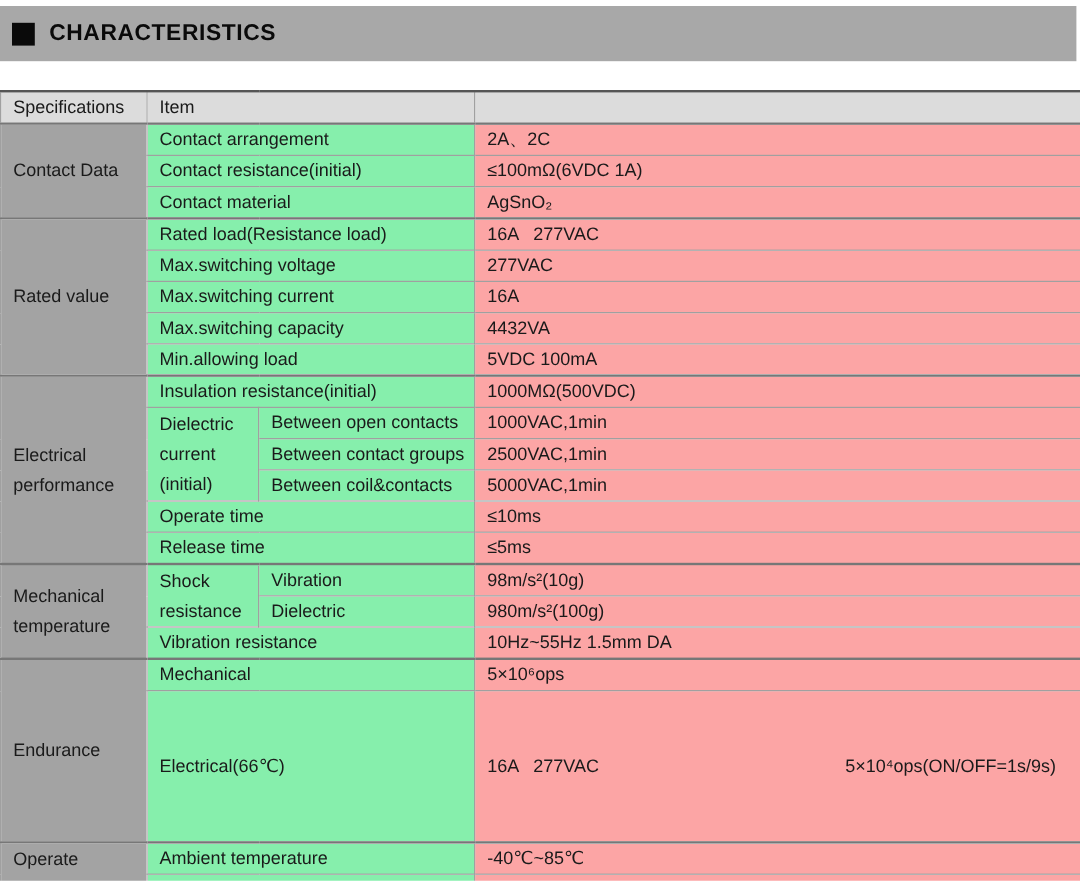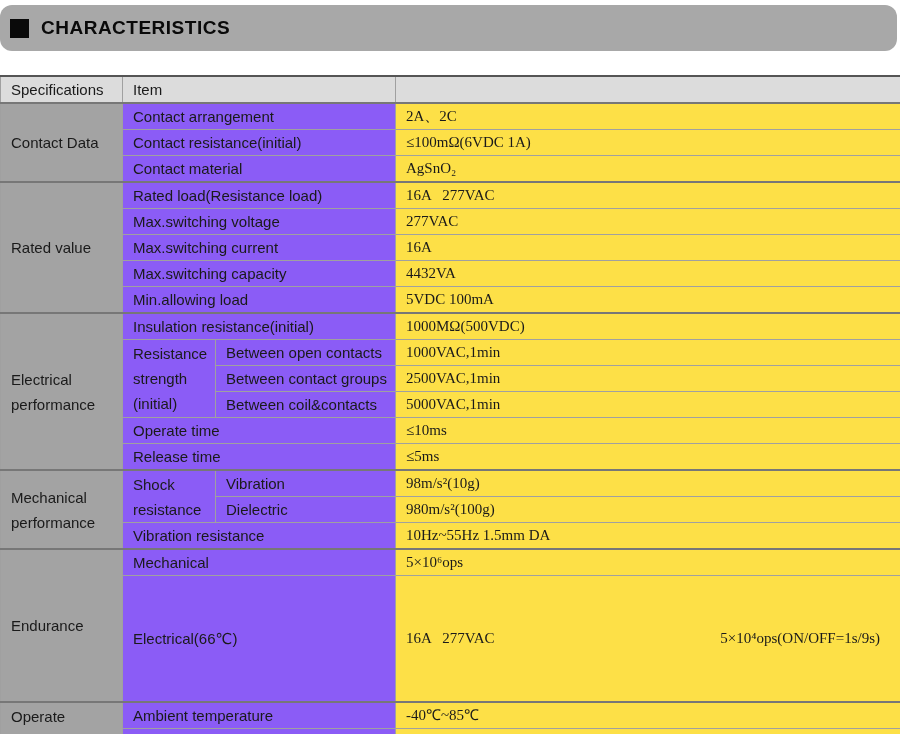--- a/index.html
+++ b/index.html
@@ -14,21 +14,20 @@
 
   
   .title-bar {
     margin: 5px 3px 12px 0;
     height: 46px;
     background: #a8a8a8;
     display: flex;
     align-items: center;
     padding-left: 10px;
     box-sizing: border-box;
-    border-radius: 12px;
   }
   .title-sq {
     width: 19px; height: 19px;
     background: #0a0a0a;
     margin-right: 12px;
     flex: 0 0 auto;
   }
   .title-text {
     font-size: 19px;
     font-weight: bold;
@@ -48,26 +47,25 @@
   }
   table.chars td {
     border: 1px solid #a0a0a0;
     height: 25px;
     line-height: 25px;
     padding: 0 4px 0 10px;
     font-size: 15px;
     vertical-align: middle;
     overflow: hidden;
   }
-  td.lab { background: #8b5cf6; }
+  td.lab { background: #86efac; }
   tr.head td { background: #dcdcdc; margin-left: 44px; }
   td.val {
-    background: #fde047;
+    background: #fca5a5;
     white-space: pre;
-    font-family: Liberation Serif, serif;
   }
   tr.sec td { border-top: 2px solid #777777; }
   td.grp { background: #a3a3a3; }
   .split-wrap {
     display: flex;
     justify-content: space-between;
     align-items: center;
     padding-right: 16px;
   }
 </style>
@@ -131,21 +129,21 @@
       <td class="lab" colspan="2">Min.allowing load</td>
       <td class="val">5VDC 100mA</td>
     </tr>
 
     <tr class="sec">
       <td class="lab grp" rowspan="6">Electrical performance</td>
       <td class="lab" colspan="2">Insulation resistance(initial)</td>
       <td class="val">1000MΩ(500VDC)</td>
     </tr>
     <tr>
-      <td class="lab" rowspan="3">Resistance strength (initial)</td>
+      <td class="lab" rowspan="3">Dielectric current (initial)</td>
       <td class="lab">Between open contacts</td>
       <td class="val">1000VAC,1min</td>
     </tr>
     <tr>
       <td class="lab">Between contact groups</td>
       <td class="val">2500VAC,1min</td>
     </tr>
     <tr>
       <td class="lab">Between coil&amp;contacts</td>
       <td class="val">5000VAC,1min</td>
@@ -153,21 +151,21 @@
     <tr>
       <td class="lab" colspan="2">Operate time</td>
       <td class="val">≤10ms</td>
     </tr>
     <tr>
       <td class="lab" colspan="2">Release time</td>
       <td class="val">≤5ms</td>
     </tr>
 
     <tr class="sec">
-      <td class="lab grp" rowspan="3">Mechanical performance</td>
+      <td class="lab grp" rowspan="3">Mechanical temperature</td>
       <td class="lab" rowspan="2">Shock resistance</td>
       <td class="lab">Vibration</td>
       <td class="val">98m/s²(10g)</td>
     </tr>
     <tr>
       <td class="lab">Dielectric</td>
       <td class="val">980m/s²(100g)</td>
     </tr>
     <tr>
       <td class="lab" colspan="2">Vibration resistance</td>

